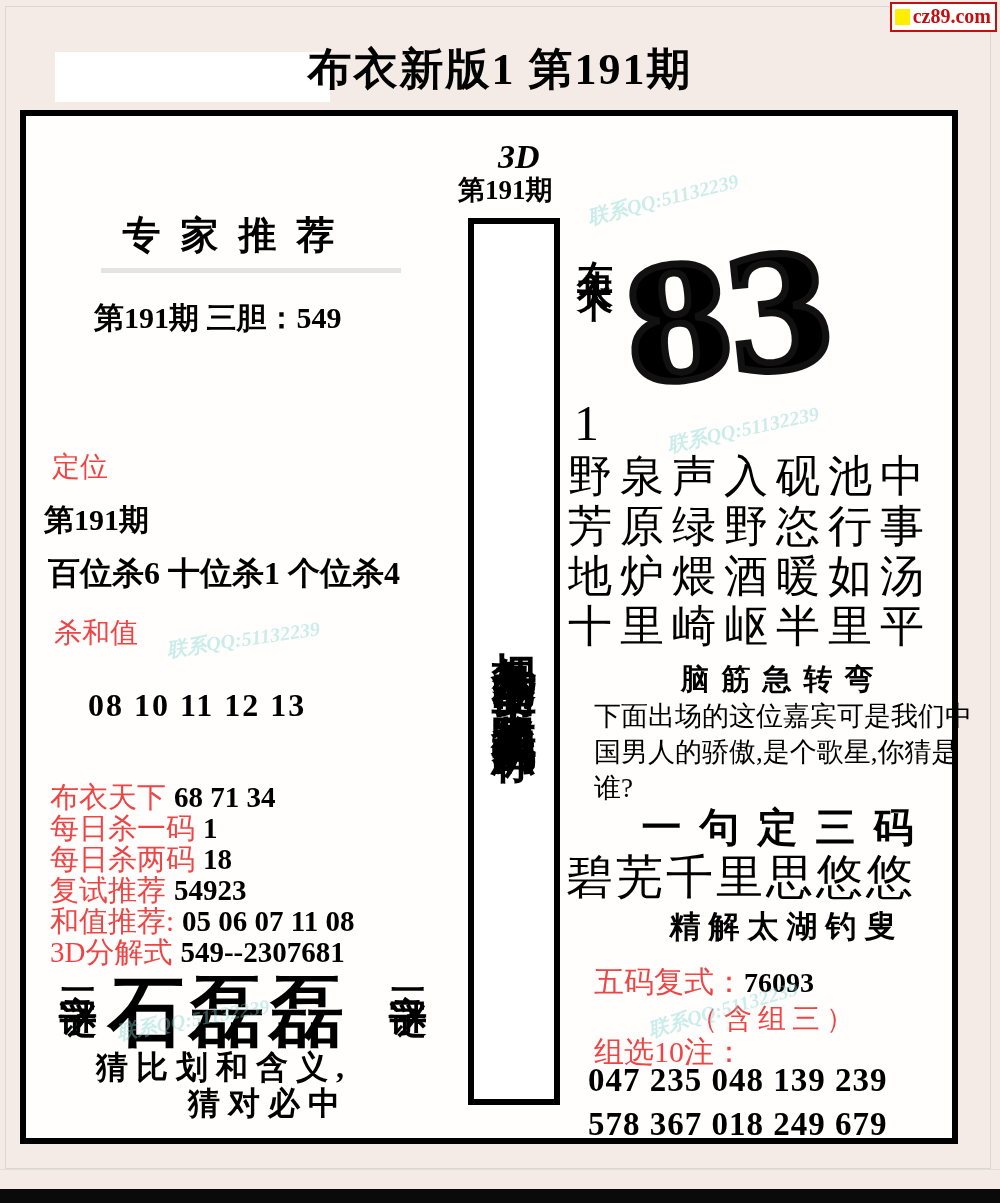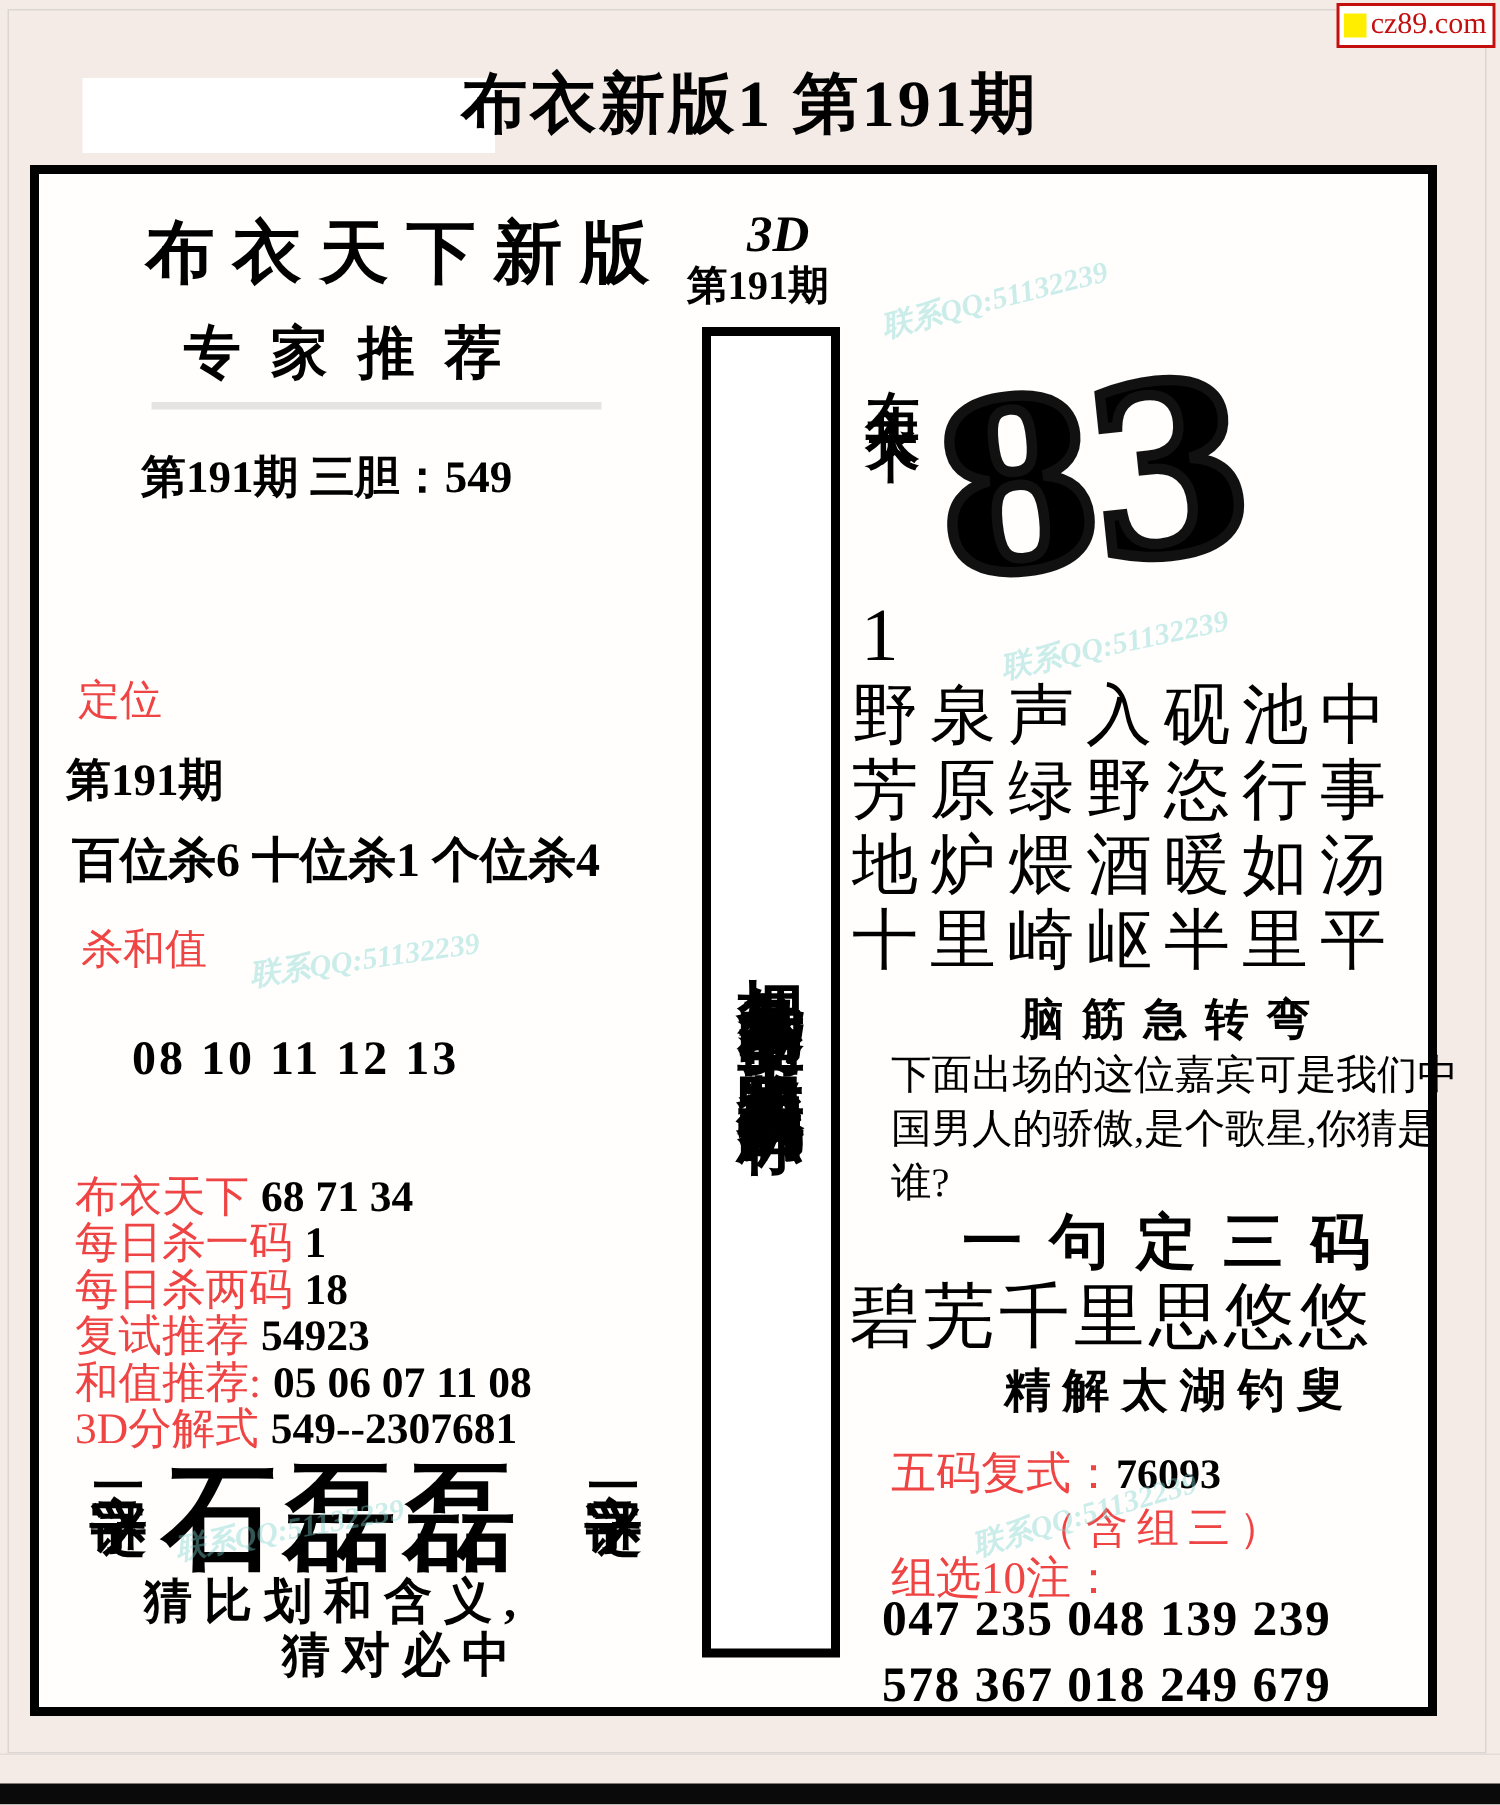--- a/index.html
+++ b/index.html
@@ -12,21 +12,21 @@
   .abs{position:absolute;}
   
   .page-frame{left:5px;top:6px;right:9px;bottom:34px;border:1px solid #dcd6d2;}
   .bottom-bar{left:0;bottom:0;width:1000px;height:14px;background:#0a0a0a;}
   .bottom-line{left:0;bottom:33px;width:1000px;height:1px;background:#e4dcd8;}
 
   
   .badge{right:3px;top:2px;background:#ffffff;border:2px solid #c40f0f;
          display:flex;align-items:center;gap:3px;padding:1px 4px 2px 3px;z-index:5;}
   .badge .sq{width:15px;height:16px;background:#ffee00;display:inline-block;}
-  .badge .txt{color:#c40f0f;font-size:20px;font-weight:normal;}
+  .badge .txt{color:#c40f0f;font-size:20px;font-weight:bold;}
 
   .white-patch{left:55px;top:52px;width:275px;height:50px;background:#ffffff;}
 
   .page-title{left:0;top:40px;width:1000px;text-align:center;
               font-size:44px;font-weight:bold;letter-spacing:2px;}
 
   
   .main-box{left:20px;top:110px;width:926px;height:1022px;border:6px solid #000;
             background:#fffefd;}
 
@@ -102,21 +102,20 @@
 
 <div class="abs badge">
   <span class="sq"></span>
   <span class="txt">cz89.com</span>
 </div>
 
 <div class="abs page-title">布衣新版1 第191期</div>
 
 <div class="abs main-box">
 
-  <div class="abs brand-title callig">布衣天下新版</div>
   <div class="abs brand-sub callig">专家推荐</div>
   <div class="abs sub-underline"></div>
   <div class="abs dan-line">第191期  三胆：549</div>
   <div class="abs dingwei lab">定位</div>
   <div class="abs issue2">第191期</div>
   <div class="abs kill-line">百位杀6 十位杀1 个位杀4</div>
   <div class="abs shahezhi lab">杀和值</div>
   <div class="abs shvalues">08 10 11 12 13</div>
 
   <div class="abs daily">

